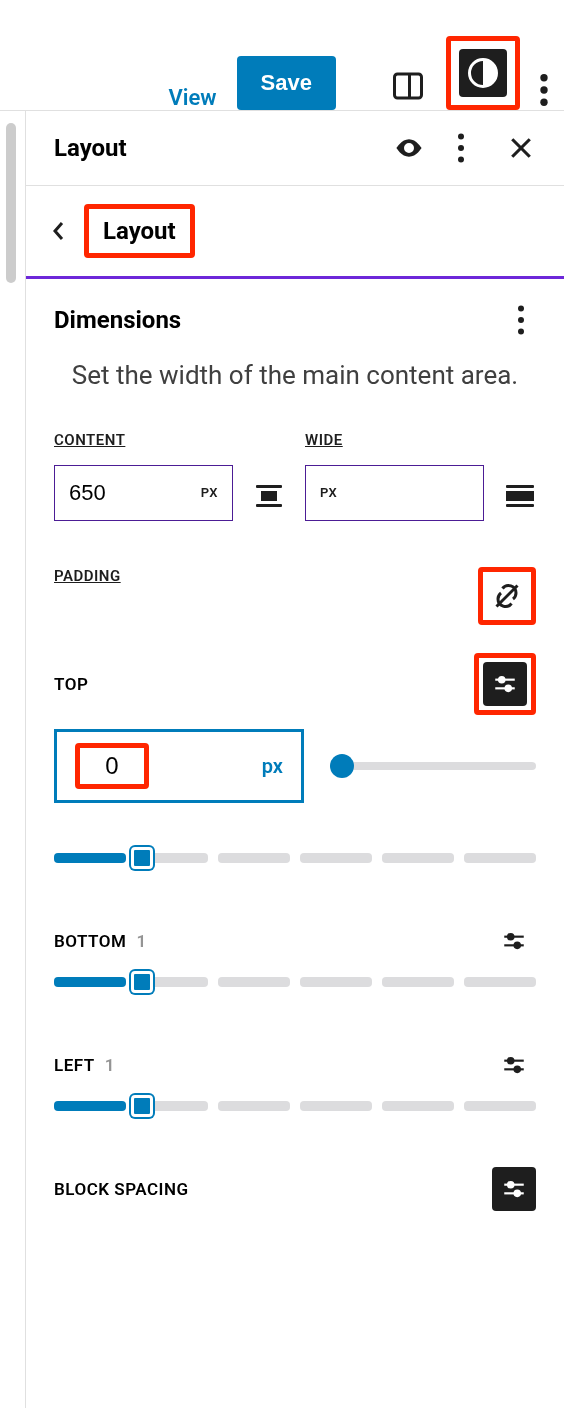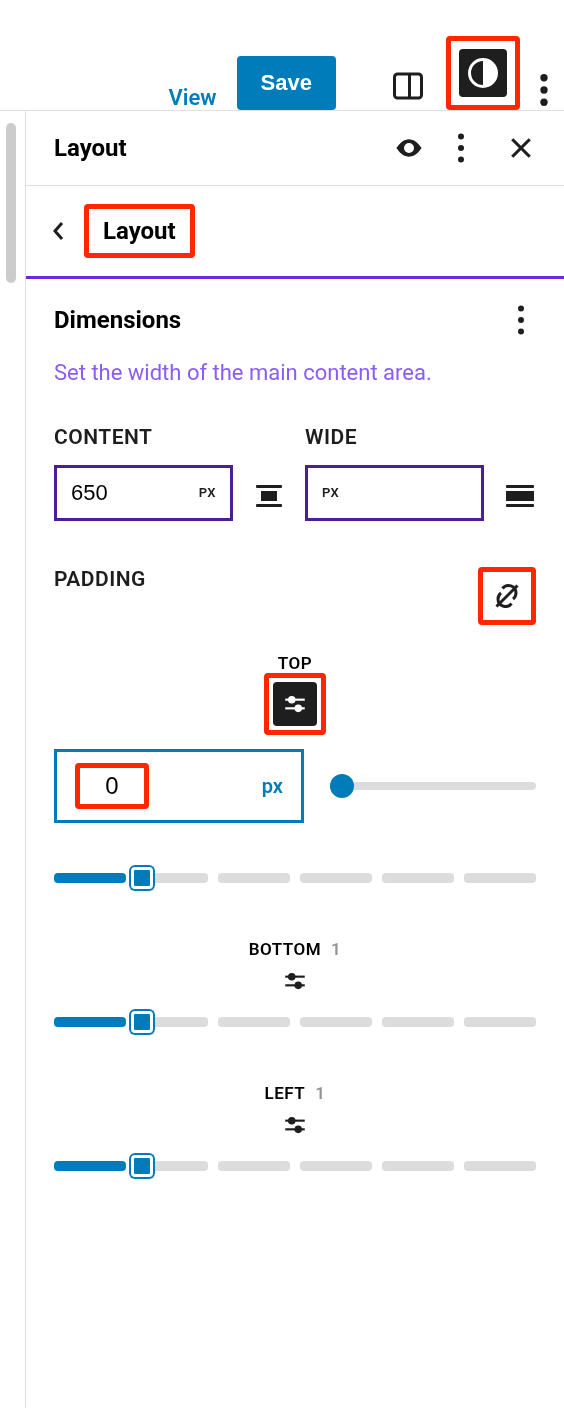--- a/index.html
+++ b/index.html
@@ -27,37 +27,37 @@
     .hdr-ico svg { width: 30px; height: 30px; }
 
     .sub-nav { display: flex; align-items: center; padding: 18px 22px; border-bottom: 3px solid #6d28d9; gap: 16px; }
     .back-btn { cursor: pointer; display: flex; }
     .back-btn svg { width: 20px; height: 20px; }
     .layout-lbl { font-size: 24px; font-weight: 700; padding: 8px 14px; }
 
     .content { padding: 26px 28px; overflow-y: auto; }
     .section-hdr { display: flex; align-items: center; justify-content: space-between; margin-bottom: 22px; }
     .section-hdr h3 { font-size: 24px; font-weight: 700; }
-    .desc { font-size: 22px; line-height: 1.45; color: #8b5cf6; margin-bottom: 36px; }
+    .desc { font-size: 26px; line-height: 1.45; color: #404040; margin-bottom: 36px; text-align: center; }
 
     .dim-row { display: flex; gap: 20px; align-items: flex-end; margin-bottom: 46px; }
     .dim-col { flex: 1; }
-    .field-label { font-size: 21px; font-weight: 600; letter-spacing: 0.5px; color: #1e1e1e; margin-bottom: 16px; display: block; text-transform: uppercase; }
-    .input-wrap { border: 3px solid #4c1d95; height: 56px; display: flex; align-items: center; padding: 8px 14px; background: #fff; }
+    .field-label { font-size: 15px; font-weight: 600; letter-spacing: 0.5px; color: #1e1e1e; margin-bottom: 16px; display: block; text-transform: uppercase; text-decoration: underline; }
+    .input-wrap { border: 1px solid #4c1d95; height: 56px; display: flex; align-items: center; padding: 8px 14px; background: #fff; }
     .input-wrap input { border: none; outline: none; font-size: 22px; width: 100%; background: transparent; }
     .unit { font-size: 13px; font-weight: 600; color: #1e1e1e; letter-spacing: 0.5px; }
     .align-ico { width: 32px; display: flex; flex-direction: column; align-items: center; gap: 3px; margin-bottom: 14px; cursor: pointer; }
     .align-ico .line { height: 3px; background: #1e1e1e; border-radius: 1px; }
     .align-ico .sq { height: 10px; background: #1e1e1e; }
 
     .padding-hdr { display: flex; align-items: flex-start; justify-content: space-between; margin-bottom: 28px; }
     .link-ico-box { padding: 6px; }
     .link-ico { width: 36px; height: 36px; display: flex; align-items: center; justify-content: center; cursor: pointer; }
 
-    .side-row { display: flex; align-items: center; justify-content: space-between; margin-bottom: 14px; flex-direction: column; }
+    .side-row { display: flex; align-items: center; justify-content: space-between; margin-bottom: 14px; }
     .side-label { font-size: 17px; font-weight: 600; letter-spacing: 0.5px; text-transform: uppercase; }
     .side-val { color: #949494; margin-left: 10px; }
     .settings-ico { width: 44px; height: 44px; display: flex; align-items: center; justify-content: center; border-radius: 4px; cursor: pointer; }
     .settings-ico.active { background: #1e1e1e; }
     .settings-ico svg { width: 26px; height: 26px; }
     .settings-ico.active svg { stroke: #fff; fill: #fff; }
     .settings-box { padding: 4px; }
 
     .top-edit { display: flex; align-items: center; gap: 26px; margin-bottom: 50px; }
     .top-input-wrap { border: 3px solid #007cba; height: 74px; display: flex; align-items: center; padding: 0 18px; background: #fff; width: 250px; }
@@ -265,16 +265,27 @@
       <div class="seg-slider">
         <div class="seg fill"></div>
           <div class="seg"></div>
           <div class="seg"></div>
           <div class="seg"></div>
           <div class="seg"></div>
           <div class="seg"></div>
         <div class="seg-thumb"></div>
       </div>
 
+      <div class="side-row" style="margin-bottom:0">
+        <span class="side-label">BLOCK SPACING</span>
+        <div class="settings-ico active">
+          <svg viewBox="0 0 24 24" stroke="#fff" stroke-width="2">
+              <line x1="3" y1="8" x2="21" y2="8"></line>
+              <circle cx="9" cy="8" r="2.5" fill="#fff"></circle>
+              <line x1="3" y1="16" x2="21" y2="16"></line>
+              <circle cx="15" cy="16" r="2.5" fill="#fff"></circle>
+            </svg>
+        </div>
+      </div>
 
     </div>
   </div>
 </div>
 
 </body></html>

